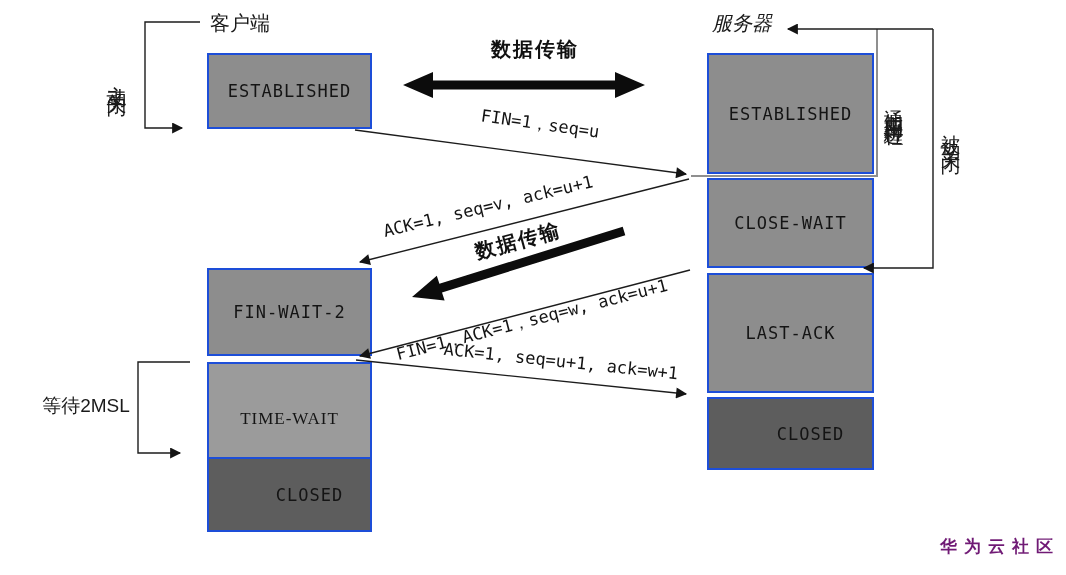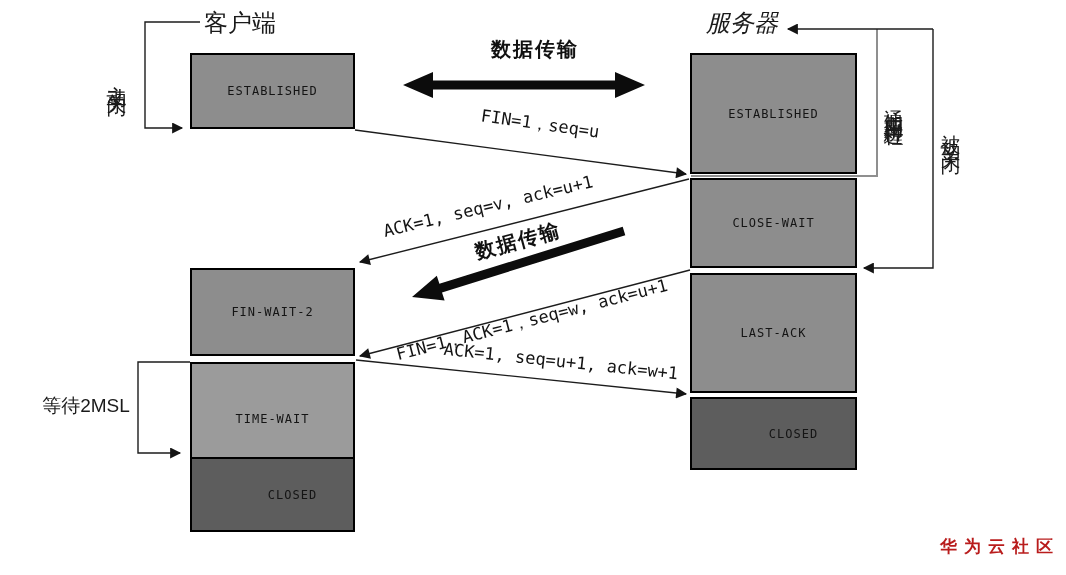--- a/index.html
+++ b/index.html
@@ -1,54 +1,54 @@
 <!DOCTYPE html>
 <html><head>
 <meta charset="utf-8">
 <style>
   html,body{margin:0;padding:0;background:#ffffff;}
   .stage{
     position:relative;width:1066px;height:575px;background:#ffffff;
     font-family:"Liberation Sans",sans-serif;overflow:hidden;color:#1a1a1a;
   }
   .box{
-    position:absolute;box-sizing:border-box;border:2px solid #000000;
+    position:absolute;box-sizing:border-box;border:2px solid #1d4ed8;
     background:#8d8d8d;display:flex;align-items:center;justify-content:center;
-    font-family:"DejaVu Sans Mono",monospace;font-size:12px;letter-spacing:1px;color:#141414;
+    font-family:"DejaVu Sans Mono",monospace;font-size:17px;letter-spacing:1px;color:#141414;margin-left:17px;
   }
   .box.light{background:#9b9b9b;}
   .box.dark{background:#5d5d5d;padding-left:40px;}
   .lbl{position:absolute;transform:translate(-50%,-50%);white-space:nowrap;}
-  .cjk{font-size:24px;}
+  .cjk{font-size:20px;}
   .vert{
     writing-mode:vertical-rl;text-orientation:upright;
     font-size:20px;letter-spacing:5px;line-height:1;
   }
   .msg{
     position:absolute;transform:translate(-50%,-50%) rotate(var(--rot,0deg));
     font-family:"DejaVu Sans Mono",monospace;font-size:17px;white-space:nowrap;color:#141414;
   }
   .dt{font-weight:bold;font-size:20px;letter-spacing:2px;color:#111;}
   .watermark{
-    color:#b91c1c;font-size:17px;letter-spacing:7px;font-weight:bold;
+    color:#701a75;font-size:17px;letter-spacing:7px;font-weight:bold;
   }
   svg.lines{position:absolute;left:0;top:0;z-index:3;pointer-events:none;}
   .layer-boxes{position:absolute;left:0;top:0;width:100%;height:100%;z-index:1;}
   .layer-text{position:absolute;left:0;top:0;width:100%;height:100%;z-index:4;}
 </style>
 </head>
 <body>
 
 <div class="stage">
 
   <div class="layer-boxes">
 
     <div class="box" style="left:190px;top:53px;width:165px;height:76px;">ESTABLISHED</div>
     <div class="box" style="left:190px;top:268px;width:165px;height:88px;text-align:right;">FIN-WAIT-2</div>
-    <div class="box light" style="left:190px;top:362px;width:165px;height:114px;">TIME-WAIT</div>
+    <div class="box light" style="left:190px;top:362px;width:165px;height:114px;font-family:Liberation Serif, serif;">TIME-WAIT</div>
     <div class="box dark" style="left:190px;top:457px;width:165px;height:75px;">CLOSED</div>
 
     <div class="box" style="left:690px;top:53px;width:167px;height:121px;">ESTABLISHED</div>
     <div class="box" style="left:690px;top:178px;width:167px;height:90px;">CLOSE-WAIT</div>
     <div class="box" style="left:690px;top:273px;width:167px;height:120px;">LAST-ACK</div>
     <div class="box dark" style="left:690px;top:397px;width:167px;height:73px;">CLOSED</div>
   </div>
 
   <svg class="lines" width="1066" height="575" viewBox="0 0 1066 575">
     <defs>

